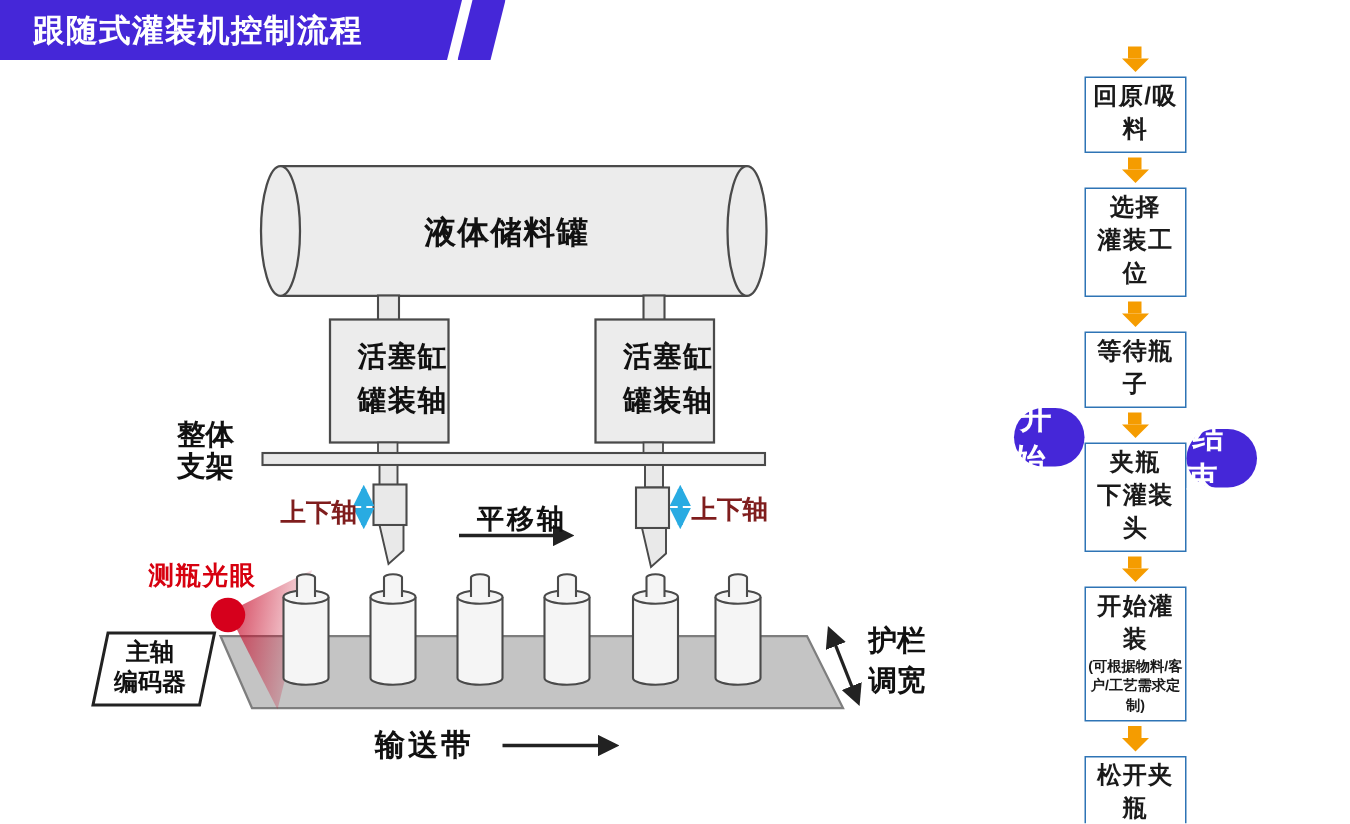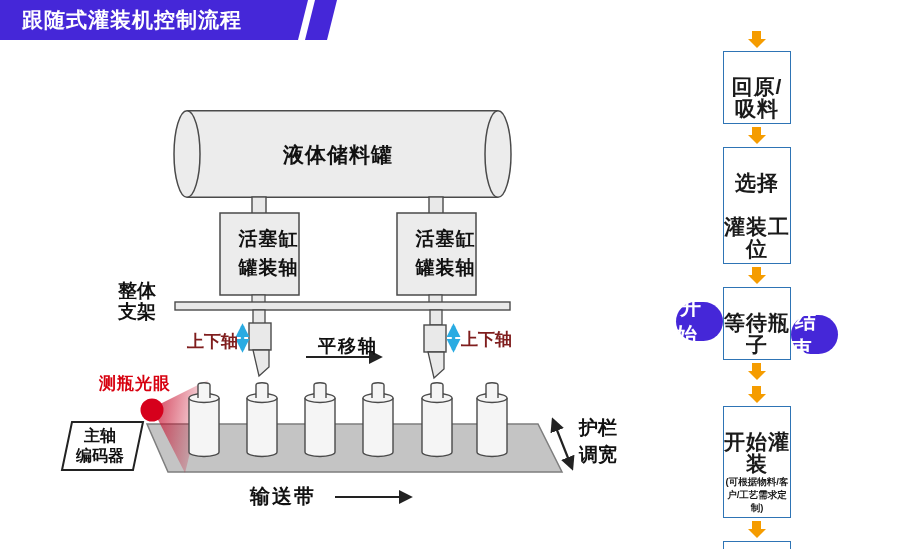--- a/index.html
+++ b/index.html
@@ -35,21 +35,21 @@
         font-weight:bold;letter-spacing:4px;display:flex;align-items:center;justify-content:center;
         text-indent:4px;}
   .pill-end{margin-top:27px;}
   #flow-steps{display:flex;flex-direction:column;align-items:center;width:100%;}
   .flow-arrow{height:23px;display:flex;flex-direction:column;align-items:center;justify-content:center;}
   .flow-arrow .stem{width:9px;height:8px;background:#F59C00;}
   .flow-arrow .head{width:0;height:0;border-left:9px solid transparent;border-right:9px solid transparent;
         border-top:9px solid #F59C00;}
   .flow-box{width:100%;box-sizing:border-box;border:1.6px solid #2E74B5;background:#fff;
         text-align:center;padding:2px 0 3px 0;}
-  .flow-line{font-size:21px;font-weight:bold;color:#1a1a1a;line-height:22px;letter-spacing:1px;margin-top:22px;}
+  .flow-line{font-size:16px;font-weight:bold;color:#1a1a1a;line-height:22px;letter-spacing:1px;}
   .flow-note{font-size:9.5px;font-weight:bold;color:#1a1a1a;line-height:13px;letter-spacing:0;}
 
   svg{position:absolute;left:0;top:0;}
 </style>
 </head>
 <body>
 
 <div class="page">
 
   <div class="banner">
@@ -190,20 +190,24 @@
           <div class="stem"></div>
           <div class="head"></div>
         </div>
         <div class="flow-box">
           <div class="flow-line">等待瓶子</div>
         </div>
         <div class="flow-arrow">
           <div class="stem"></div>
           <div class="head"></div>
         </div>
+        <div class="flow-box">
+          <div class="flow-line">夹瓶</div>
+          <div class="flow-line">下灌装头</div>
+        </div>
         <div class="flow-arrow">
           <div class="stem"></div>
           <div class="head"></div>
         </div>
         <div class="flow-box">
           <div class="flow-line">开始灌装</div>
           <div class="flow-note">(可根据物料/客户/工艺需求定制)</div>
         </div>
         <div class="flow-arrow">
           <div class="stem"></div>

